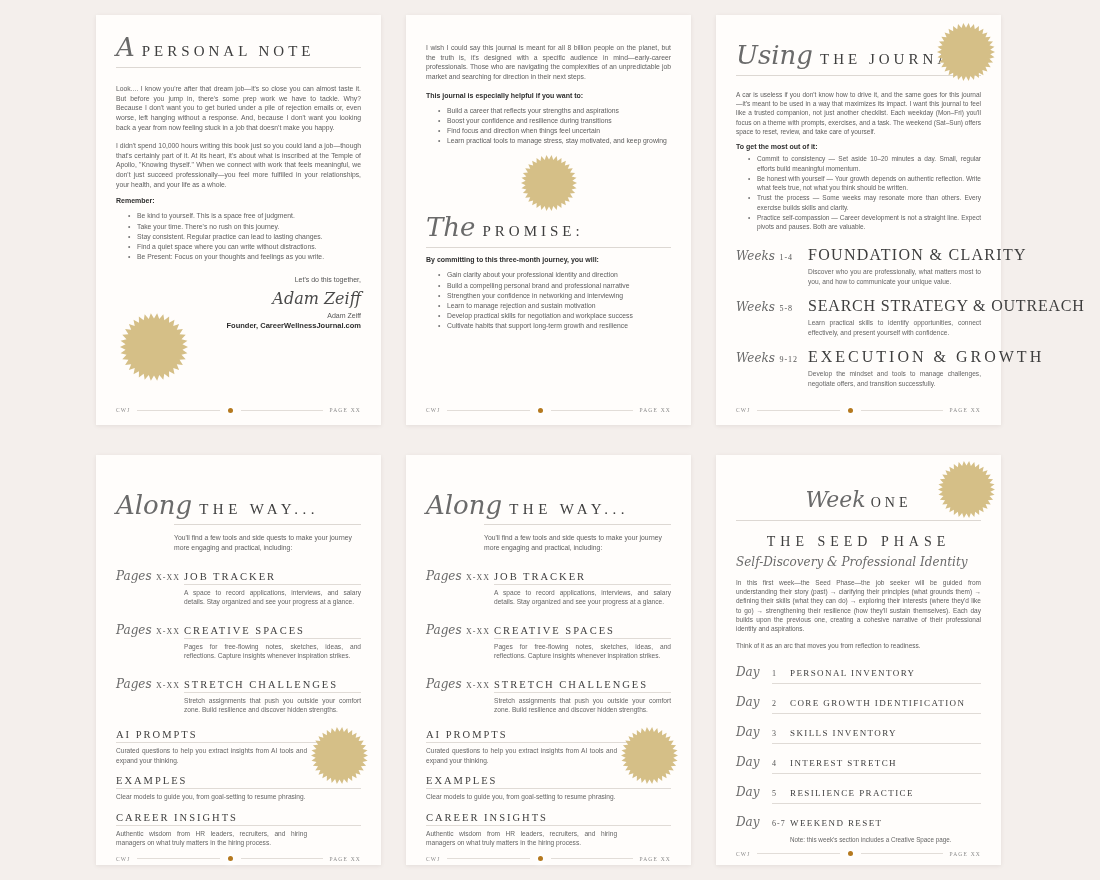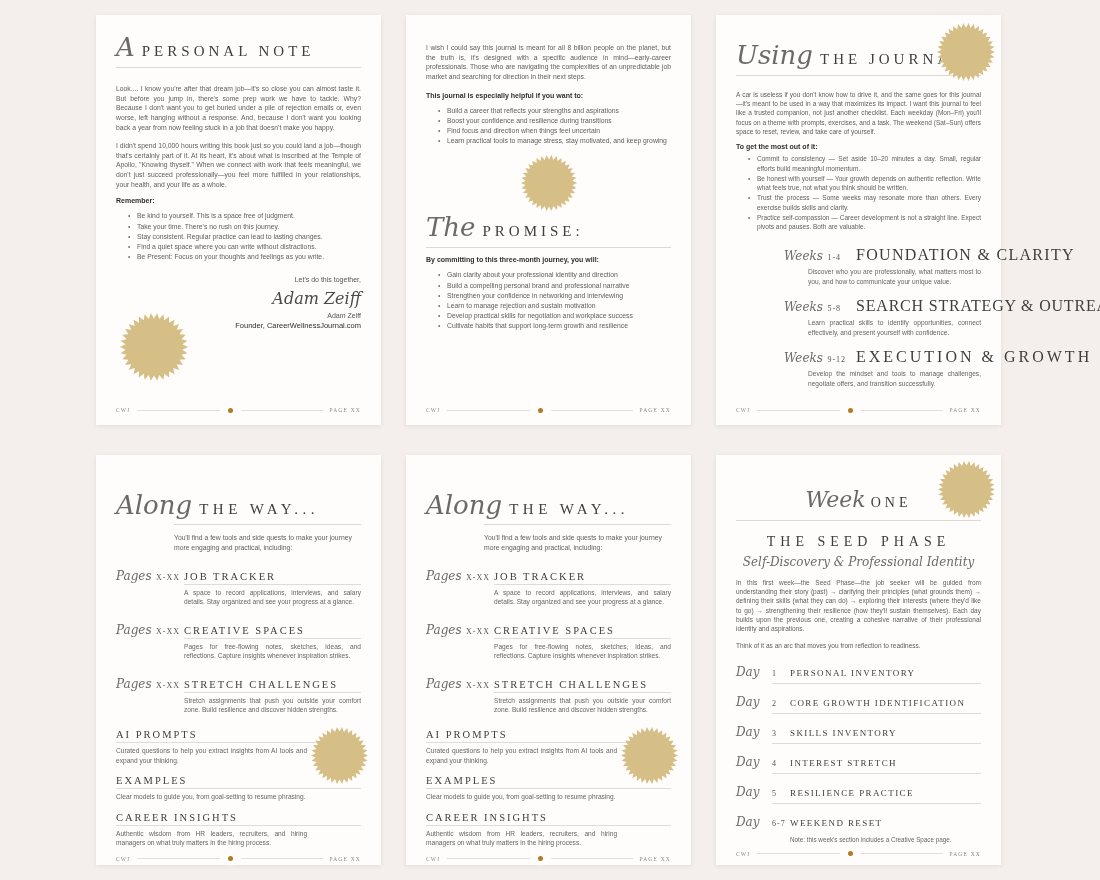--- a/index.html
+++ b/index.html
@@ -35,23 +35,23 @@
   
   .footer { margin-top:auto; display:flex; align-items:center; padding-top:8px; }
   .footer .f-lbl { font-size:5.5px; letter-spacing:1.2px; color:#8a8a8a; font-family:"Liberation Serif", serif; }
   .footer .f-line { flex:1; height:0; border-top:1px solid #e2ddd8; margin:0 6px; }
   .footer .f-dot { width:5px; height:5px; border-radius:50%; background:#b5791f; box-shadow:0 0 5px 3px #ffffff; margin:0 2px; }
   
   .sig-block { text-align:right; margin-top:14px; }
   .sig-close { font-size:7px; color:#555; }
   .sig-script { font-size:16px; margin:6px 0 4px 0; color:#4a4a4a; }
   .sig-name { font-size:7px; color:#555; margin-bottom:2px; }
-  .sig-role { font-size:7.5px; font-weight:normal; color:#2e2e2e; }
-  
-  .wk-row { display:flex; align-items:flex-end; margin-top:11px;margin-left:48px; }
+  .sig-role { font-size:7.5px; font-weight:bold; color:#2e2e2e; }
+  
+  .wk-row { display:flex; align-items:flex-end; margin-top:11px; }
   .wk-lbl { width:72px; flex:none; }
   .wk-lbl .script { font-size:12px; }
   .wk-lbl .rng { font-family:"Liberation Serif", serif; font-size:8px; letter-spacing:1px; color:#555; }
   .wk-title { font-family:"Liberation Serif", serif; font-size:16px; letter-spacing:1.3px; color:#3e3e3e; white-space:nowrap; }
   .fill-rule { flex:1; border-bottom:1px solid #e0dbd6; margin-left:6px; transform:translateY(-2px); }
   .wk-desc { margin-left:72px; font-size:6.6px; line-height:1.45; text-align:justify; color:#666; margin-top:3px; }
   
   .along-head-rule { border-bottom:1px solid #ddd8d3; margin-left:58px; margin-top:-4px; }
   .along-intro { margin-left:58px; font-size:6.8px; line-height:1.45; color:#606060; margin-top:8px; text-align:left; }
   .it-row { display:flex; align-items:baseline; margin-top:13px; }
@@ -62,21 +62,21 @@
   .it-title { font-family:"Liberation Serif", serif; font-size:10.5px; letter-spacing:2px; color:#3e3e3e; border-bottom:1px solid #e0dbd6; padding-bottom:2px; }
   .it-desc { font-size:6.6px; line-height:1.45; text-align:justify; color:#666; margin-top:3px; }
   .sec { margin-top:10px; }
   .sec-title { font-family:"Liberation Serif", serif; font-size:10.5px; letter-spacing:2px; color:#3e3e3e; border-bottom:1px solid #e0dbd6; padding-bottom:2px; }
   .sec-desc { font-size:6.6px; line-height:1.45; text-align:justify; color:#666; margin-top:3px; width:78%; }
   
   .w1-head { text-align:center; border-bottom:1px solid #ddd8d3; padding-bottom:8px; }
   .w1-head .script { font-size:22px; margin-right:5px; }
   .w1-head .caps { font-size:14px; letter-spacing:4px; }
   .w1-sub { text-align:center; font-family:"Liberation Serif", serif; font-size:14px; letter-spacing:5px; color:#3e3e3e; margin-top:13px; }
-  .w1-sub2 { text-align:center; font-family:"DejaVu Serif", serif; font-style:italic; font-size:12px; color:#6a6a6a; margin:5px 0 9px 0; }
+  .w1-sub2 { text-align:left; font-family:"DejaVu Serif", serif; font-style:italic; font-size:12px; color:#6a6a6a; margin:5px 0 9px 0; }
   .day-row { display:flex; align-items:baseline; margin-top:8px; }
   .day-lbl { width:36px; flex:none; }
   .day-lbl .script { font-size:12px; }
   .day-body { flex:1; display:flex; align-items:baseline; border-bottom:1px solid #e0dbd6; padding-bottom:5px; }
   .day-num { font-family:"Liberation Serif", serif; font-size:8px; letter-spacing:1px; color:#555; width:18px; flex:none; }
   .day-title { font-family:"Liberation Serif", serif; font-size:9px; letter-spacing:1.4px; color:#3e3e3e; white-space:nowrap; }
   .day-note { margin-left:54px; font-size:6.3px; color:#666; margin-top:3px; }
 </style>
 </head>
 <body>

